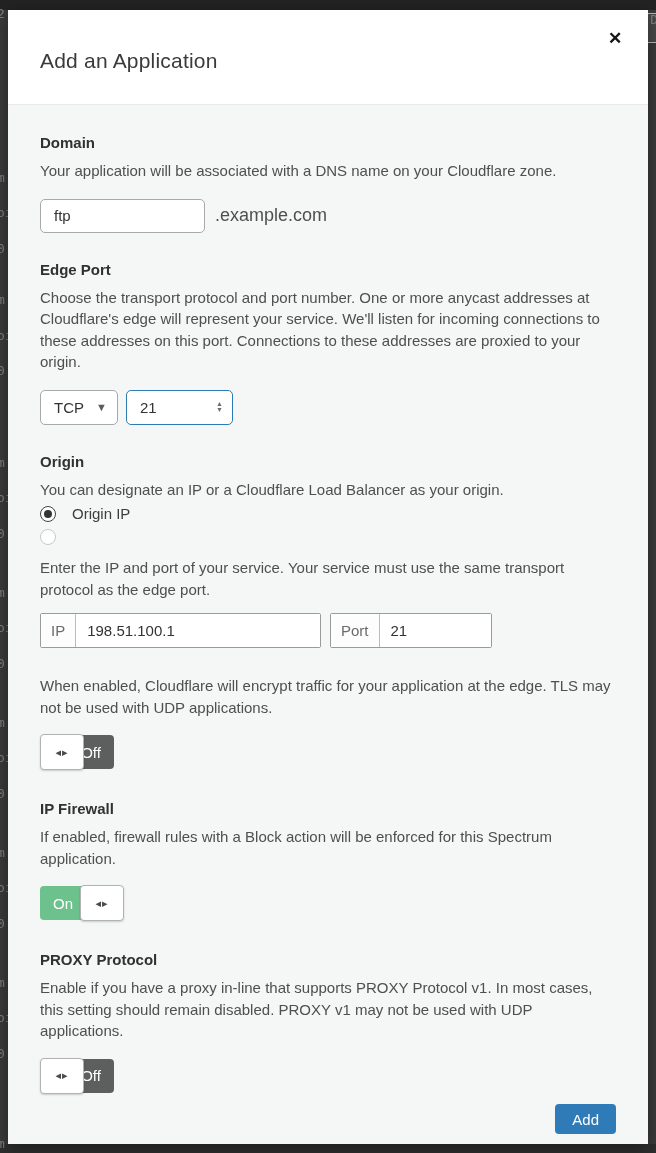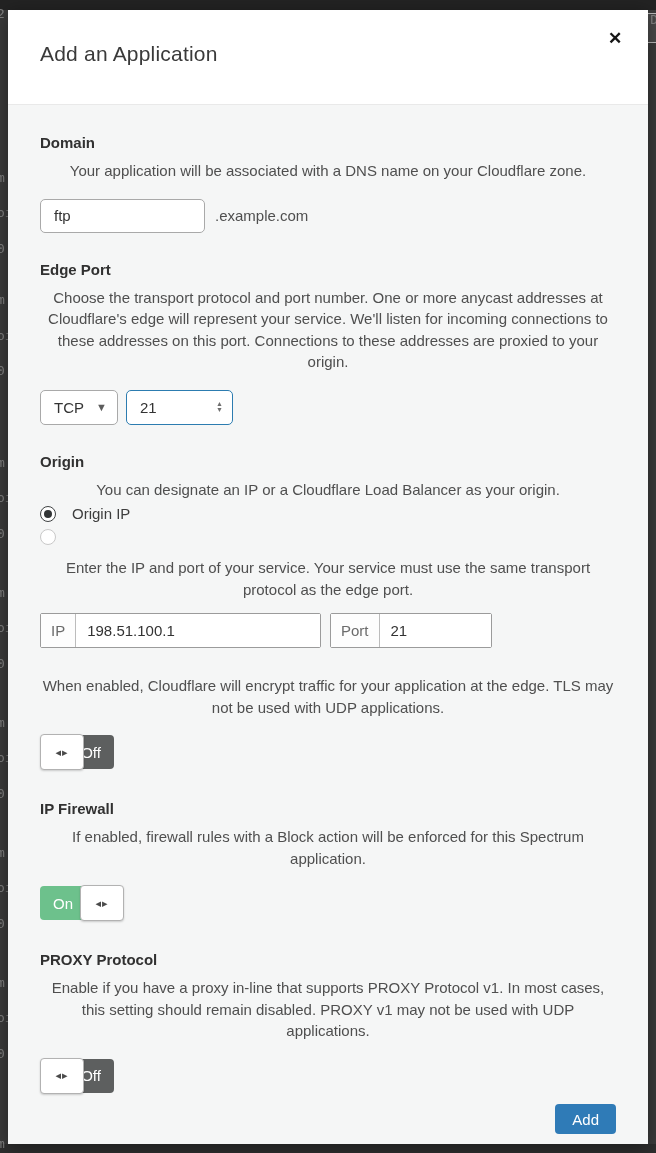--- a/index.html
+++ b/index.html
@@ -20,41 +20,41 @@
   .frag-right { left:auto; right:-2px; }
   .frag-window { position:absolute; right:0; top:13px; width:10px; height:30px;
     border:1px solid #bdbdbd; border-right:none; z-index:1; background:#4a4a4a; }
 
   
   .modal {
     position:absolute; left:8px; top:10px; width:640px; height:1134px;
     z-index:5; background:#f5f6f6; box-shadow:0 4px 18px rgba(0,0,0,.4);
   }
   .modal-header { position:relative; height:95px; background:#ffffff; border-bottom:1px solid #e9e9e9; }
-  .modal-title { position:absolute; left:32px; top:32px; font-size:21px; font-weight:400; color:#3a3a3a; letter-spacing:.2px; }
+  .modal-title { position:absolute; left:32px; top:39px; font-size:21px; font-weight:400; color:#3a3a3a; letter-spacing:.2px; }
   .close-btn {
     position:absolute; right:18px; top:14px; width:30px; height:30px;
     background:none; border:none; cursor:pointer;
     font-size:17px; font-weight:700; color:#151515; line-height:30px; text-align:center;
   }
   .modal-body { padding:29px 32px 0; }
 
   .section { margin-bottom:28px; }
   .sec-label { font-size:15px; font-weight:700; color:#313131; margin-bottom:9px; }
-  .desc { font-size:15px; color:#4f4f4f; line-height:21.5px; margin-bottom:17px; max-width:578px;text-align:center; }
+  .desc { font-size:15px; color:#4f4f4f; line-height:21.5px; margin-bottom:17px; max-width:578px; }
 
   
   .text-input {
     height:34px; background:#fff; border:1px solid #a9a9a9; border-radius:5px;
     font-family:"Liberation Sans", sans-serif; font-size:15px; color:#333;
     padding:0 13px; outline:none;
   }
   .domain-row { display:flex; align-items:center; }
   .domain-row .text-input { width:165px; }
-  .suffix { margin-left:10px; font-size:15px; color:#4f4f4f; }
+  .suffix { margin-left:10px; font-size:18px; color:#4f4f4f; }
 
   .edgeport-row { display:flex; align-items:center; margin-top:17px; }
   .select {
     width:78px; height:35px; background:#fff; border:1px solid #a9a9a9; border-radius:5px;
     display:flex; align-items:center; justify-content:space-between;
     padding:0 10px 0 13px; cursor:pointer;
   }
   .select-value { font-size:15px; color:#333; }
   .caret { font-size:11px; color:#5c5c5c; }
   .port-wrap {

